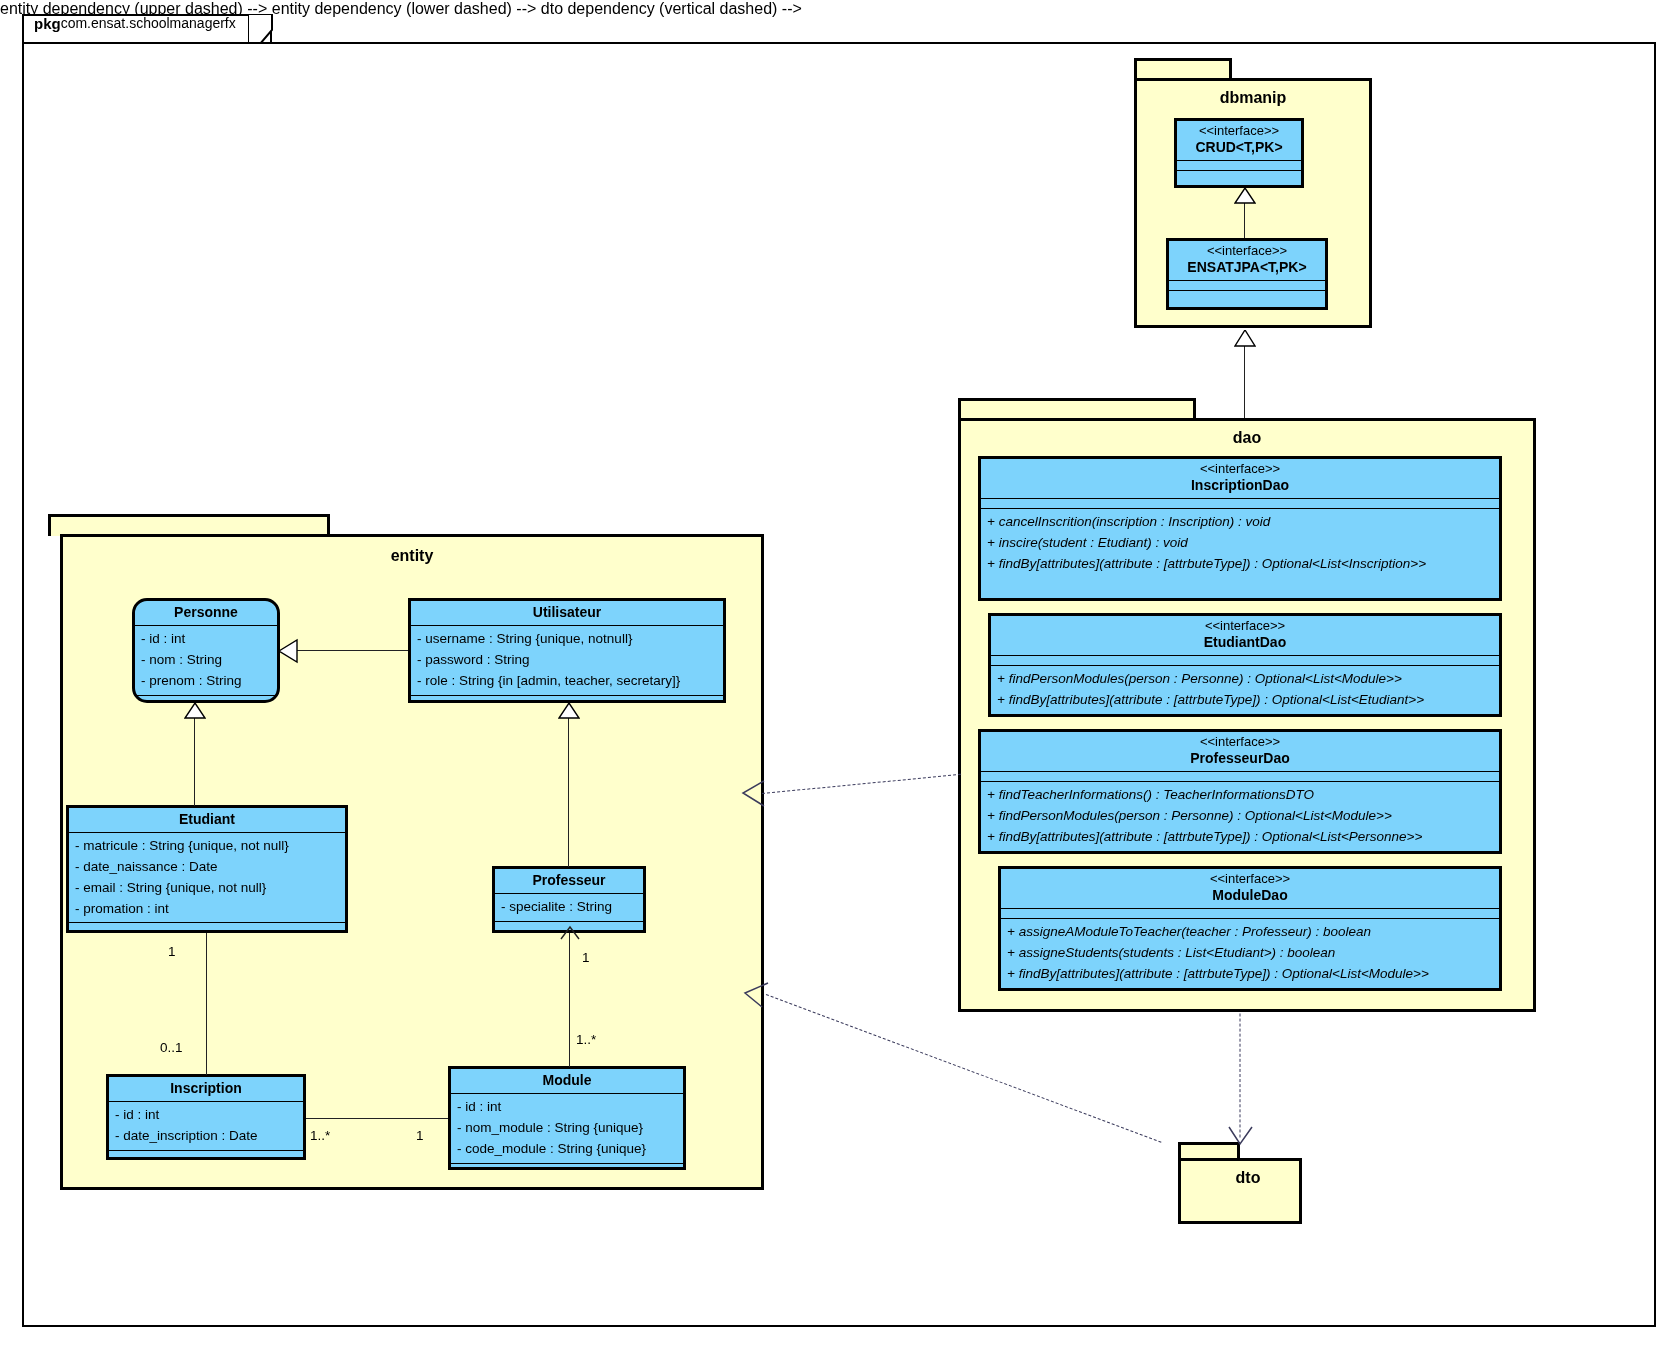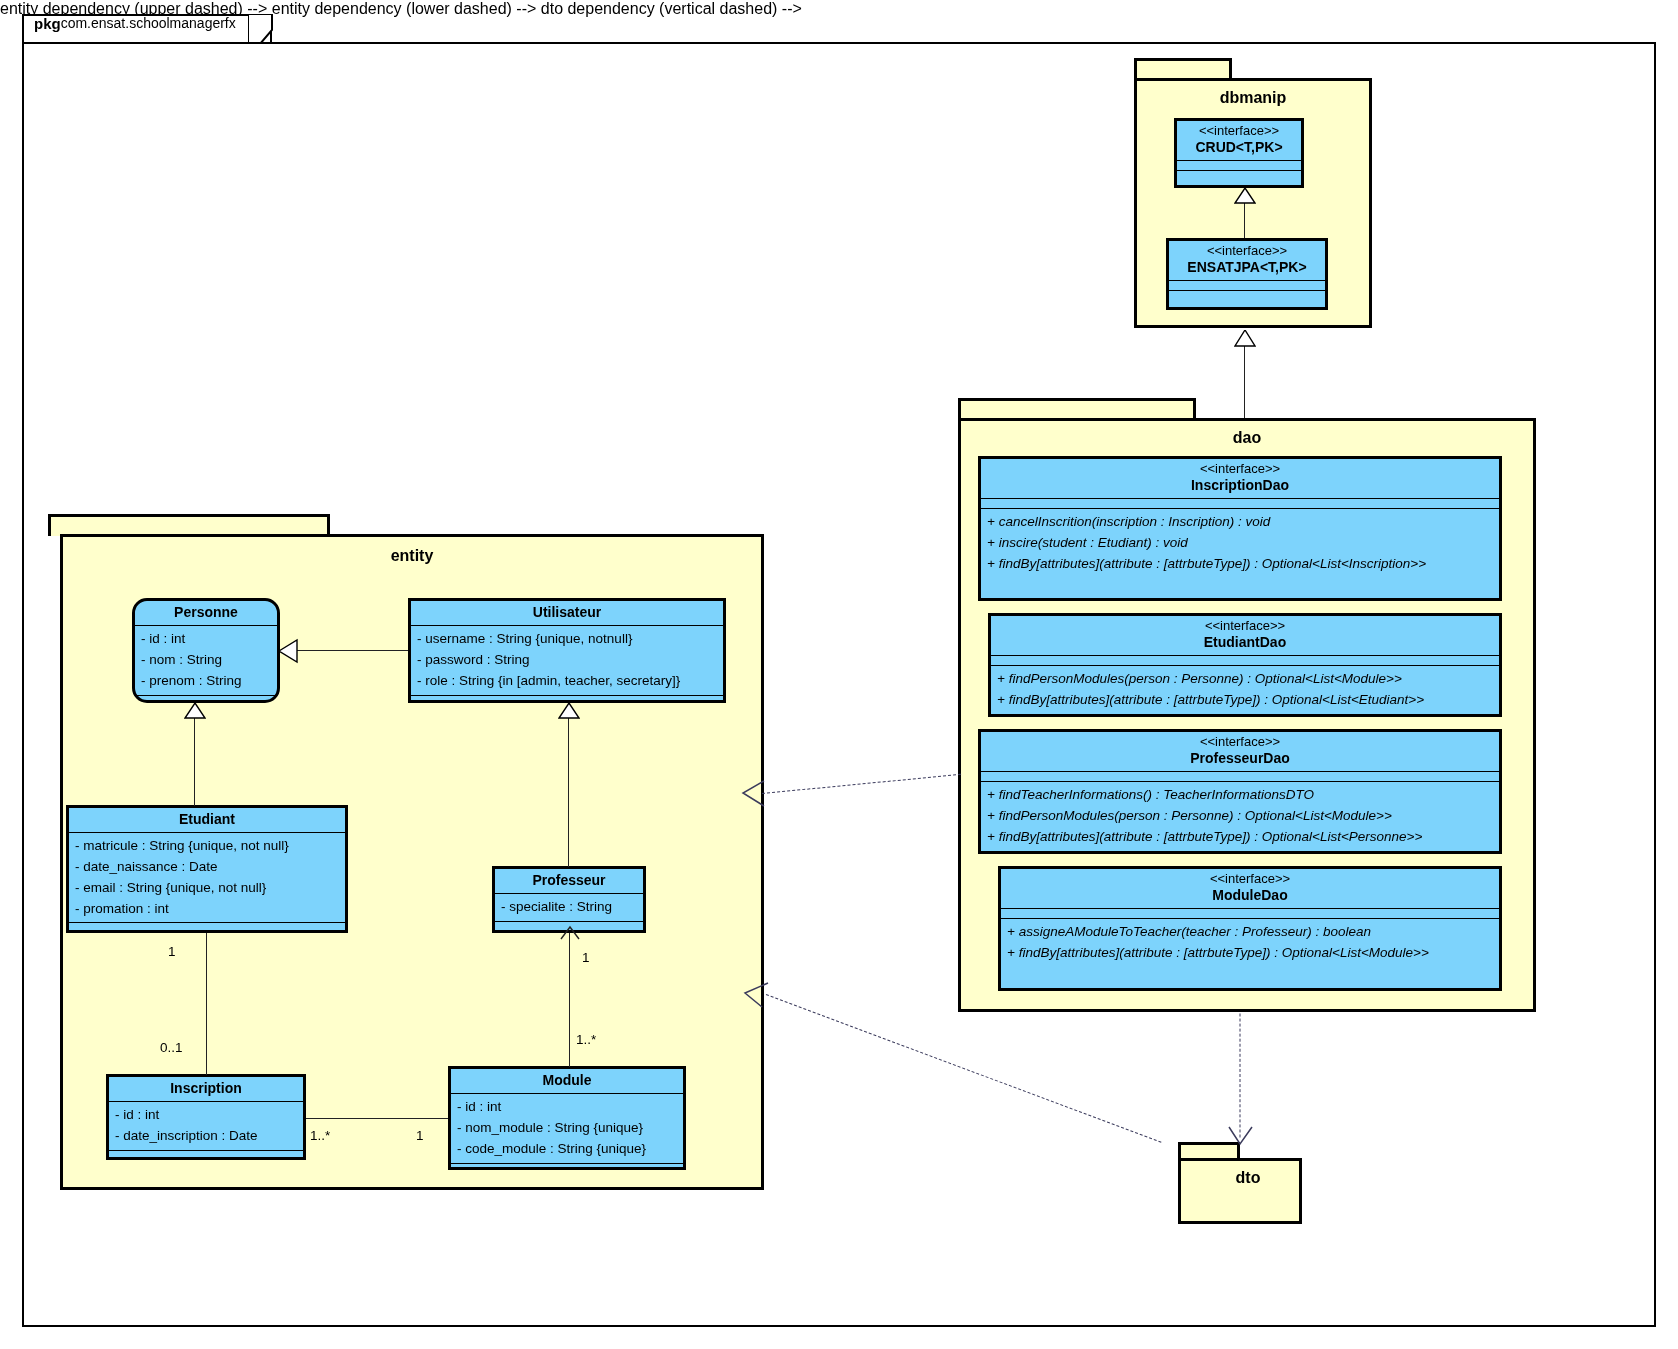--- a/index.html
+++ b/index.html
@@ -230,20 +230,21 @@
 
   
   <div class="cls" style="left:998px; top:866px; width:504px; height:125px;">
     <div class="cls-head">
       <span class="stereotype">&lt;&lt;interface&gt;&gt;</span>
       <span class="cls-name">ModuleDao</span>
     </div>
     <div class="cls-sec empty"></div>
     <div class="cls-sec ops">
       <div class="row">+ assigneAModuleToTeacher(teacher : Professeur) : boolean</div>
+      <div class="row">+ assigneStudents(students : List&lt;Etudiant&gt;) : boolean</div>
       <div class="row">+ findBy[attributes](attribute : [attrbuteType]) : Optional&lt;List&lt;Module&gt;&gt;</div>
     </div>
   </div>
 
   
   <div class="pkg-tab" style="left:48px; top:514px; width:282px; height:22px;"></div>
   <div class="pkg" style="left:60px; top:534px; width:704px; height:656px;">
     <div class="pkg-title" style="top:10px;">entity</div>
   </div>
 

